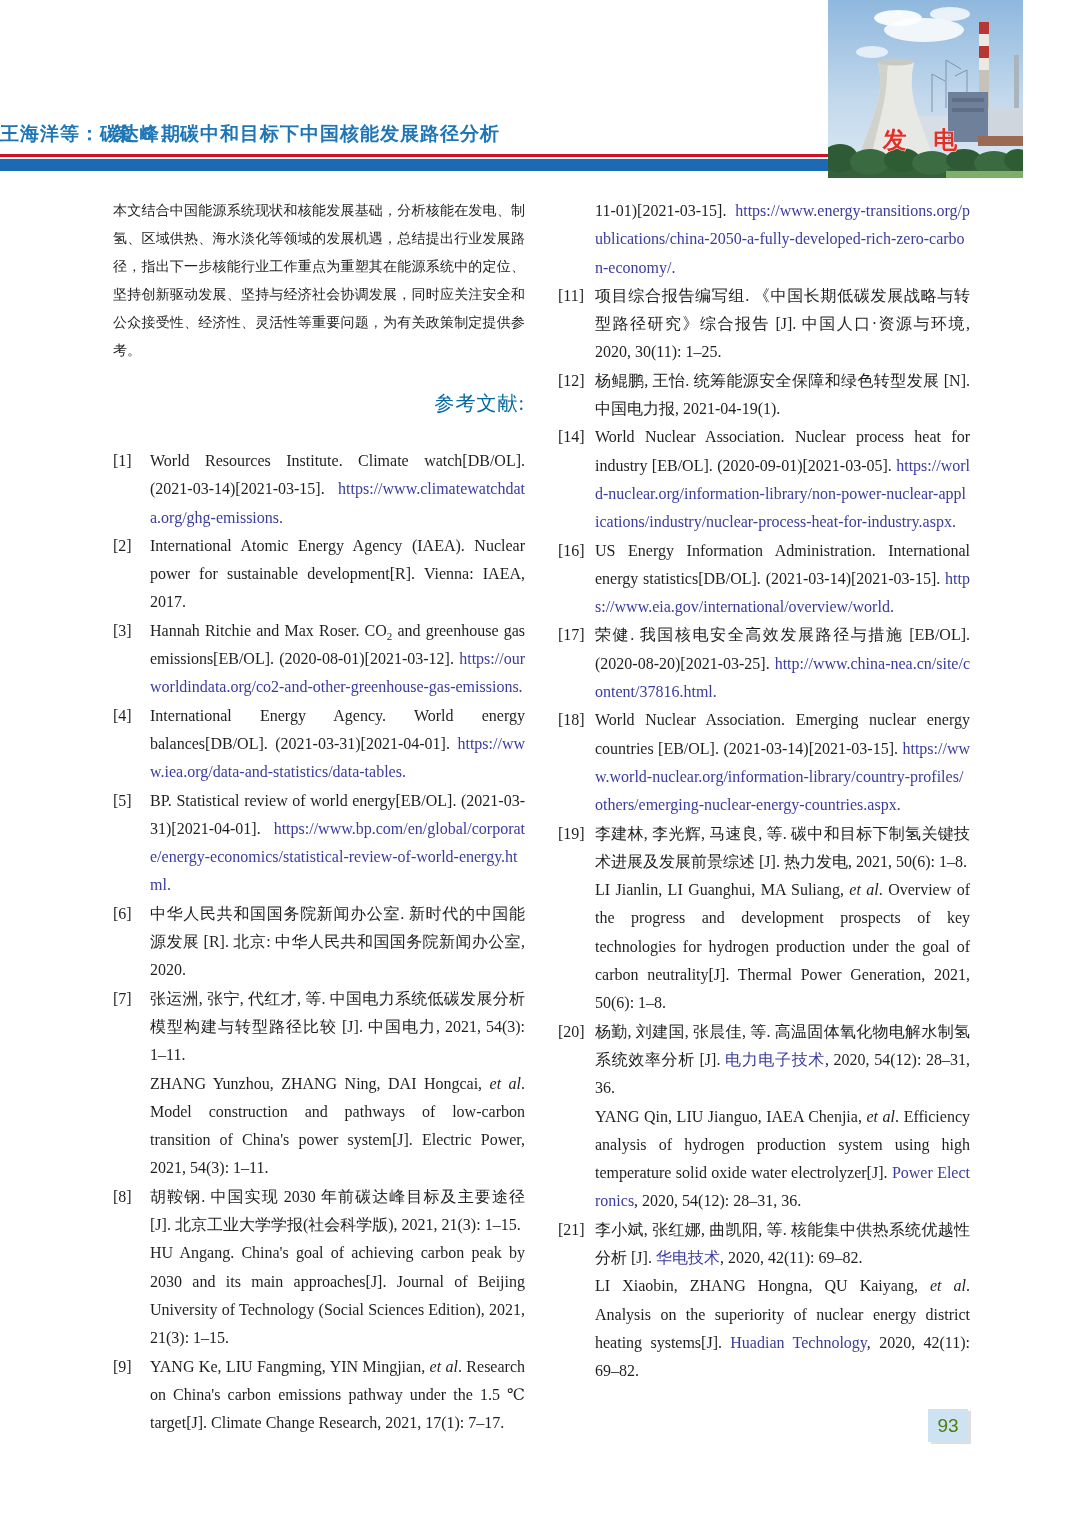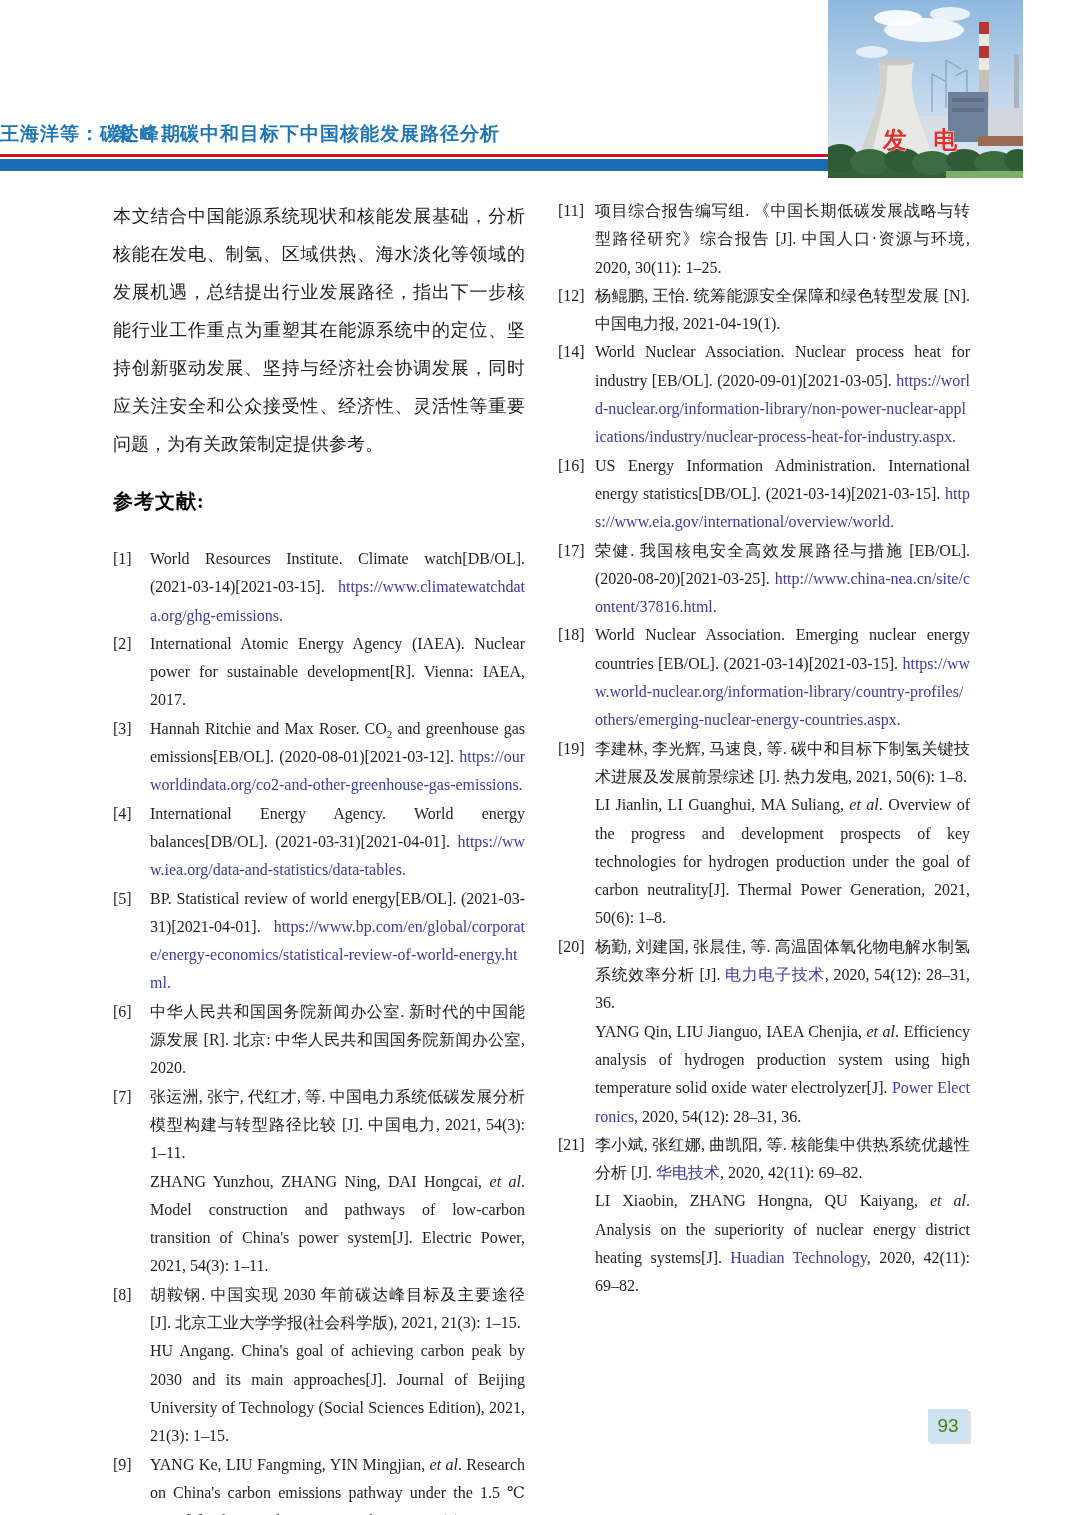--- a/index.html
+++ b/index.html
@@ -22,26 +22,27 @@
   .rule-red  { position:absolute; left:0; top:154px; width:869px; height:3px;  background:#cf1126; }
   .rule-blue { position:absolute; left:0; top:159px; width:869px; height:12px; background:#1b6ab3; }
   
   .photo { position:absolute; left:828px; top:0; width:232px; height:178px; }
   .photo svg { display:block; width:195px; height:178px; }
   
   .col { position:absolute; top:197px; width:412px; }
   .col-left  { left:113px; }
   .col-right { left:558px; }
   .intro {
-    font-size:18px; line-height:38px; text-align:justify;
+    font-size:14px; line-height:28px; text-align:justify;
     text-justify:inter-character;
+    font-family:Liberation Mono, monospace;
   }
   .refs-heading {
-    margin-top:24px; font-weight:bold; font-size:20px; letter-spacing:1px;
-    line-height:28px; color:#000000;
+    margin-top:24px; font-weight:normal; font-size:20px; letter-spacing:1px;
+    line-height:28px; color:#0369a1;text-align:right;
   }
   .refs { margin-top:30px; font-size:16px; line-height:28.3px; }
   .col-right .refs { margin-top:0; }
   .ref { display:flex; align-items:flex-start; }
   .ref-num { flex:0 0 37px; width:37px; }
   .ref-body { flex:1; min-width:0; }
   .ref-para { text-align:justify; }
   .link { color:#3b3b9e; word-break:break-all; }
   sub { font-size:11px; line-height:0; }
   
@@ -177,20 +178,26 @@
           <div class="ref-body">
             <div class="ref-para"><span>YANG Ke, LIU Fangming, YIN Mingjian, </span><i>et al</i><span>. Research on China's carbon emissions pathway under the 1.5 ℃ target[J]. Climate Change Research, 2021, 17(1): 7–17.</span></div>
           </div>
         </div>
       </div>
   </div>
 
   <div class="col col-right">
     <div class="refs">
         <div class="ref">
+          <span class="ref-num"></span>
+          <div class="ref-body">
+            <div class="ref-para"><span>11-01)[2021-03-15]. </span><span class="link">https://www.energy-transitions.org/publications/china-2050-a-fully-developed-rich-zero-carbon-economy/.</span></div>
+          </div>
+        </div>
+        <div class="ref">
           <span class="ref-num">[11]</span>
           <div class="ref-body">
             <div class="ref-para"><span>项目综合报告编写组. 《中国长期低碳发展战略与转型路径研究》综合报告 [J]. 中国人口·资源与环境, 2020, 30(11): 1–25.</span></div>
           </div>
         </div>
         <div class="ref">
           <span class="ref-num">[12]</span>
           <div class="ref-body">
             <div class="ref-para"><span>杨鲲鹏, 王怡. 统筹能源安全保障和绿色转型发展 [N]. 中国电力报, 2021-04-19(1).</span></div>
           </div>

